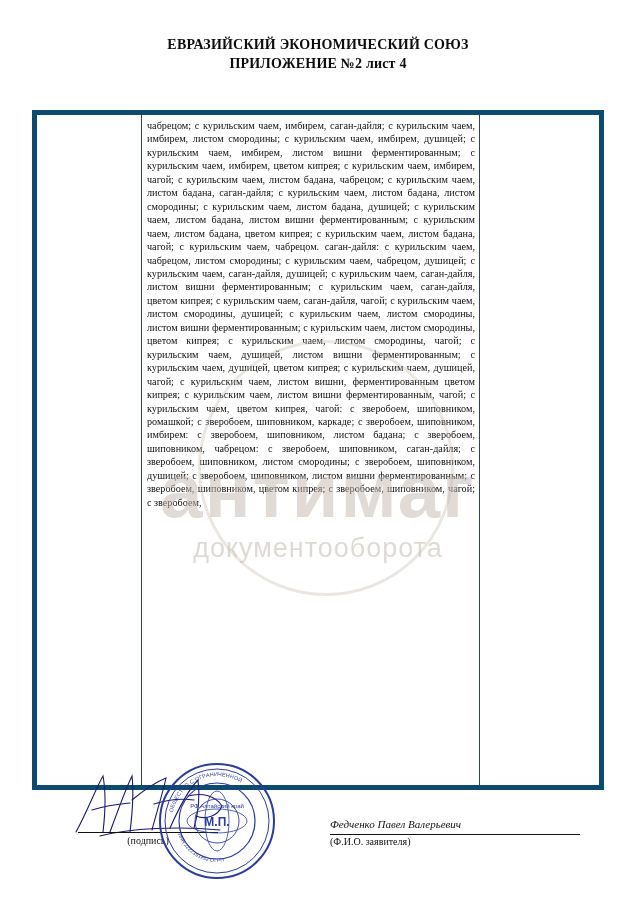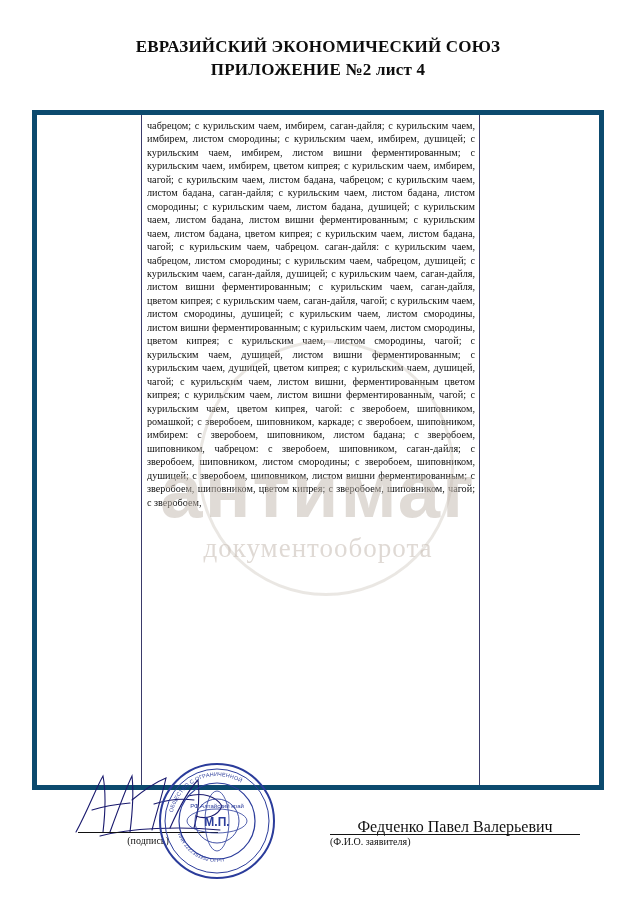--- a/index.html
+++ b/index.html
@@ -27,21 +27,21 @@
   
   .header {
     position: absolute;
     left: 0;
     top: 36px;
     width: 636px;
     text-align: center;
     line-height: 1.35;
   }
   .header .line {
-    font-size: 17px;
+    font-size: 14px;
     font-weight: bold;
     letter-spacing: 0.2px;
     color: #0d0d0d;
   }
 
   
   .table-frame {
     position: absolute;
     left: 32px;
     top: 110px;
@@ -85,21 +85,21 @@
   }
   .watermark .wm-main {
     font-family: "Liberation Sans", sans-serif;
     font-size: 76px;
     font-weight: bold;
     color: rgba(196, 186, 176, 0.52);
     letter-spacing: 2px;
     line-height: 0.95;
   }
   .watermark .wm-sub {
-    font-family: Liberation Serif, serif;
+    font-family: Liberation Sans, sans-serif;
     font-size: 27px;
     color: rgba(196, 186, 176, 0.55);
     letter-spacing: 1px;
     margin-top: 6px;
     text-align: center;
   }
   .wm-circle {
     position: absolute;
     left: 198px;
     top: 340px;
@@ -141,23 +141,24 @@
     top: 10px;
     width: 170px;
     height: 70px;
   }
 
   .applicant-name {
     position: absolute;
     left: 330px;
     top: 58px;
     width: 250px;
-    text-align: center;
-    font-size: 16px;
+    text-align: left;
+    font-size: 11px;
     color: #111;
+    font-style: italic;
   }
   .applicant-line {
     position: absolute;
     left: 330px;
     top: 74px;
     width: 250px;
     border-bottom: 1px solid #111;
   }
   .applicant-caption {
     position: absolute;

